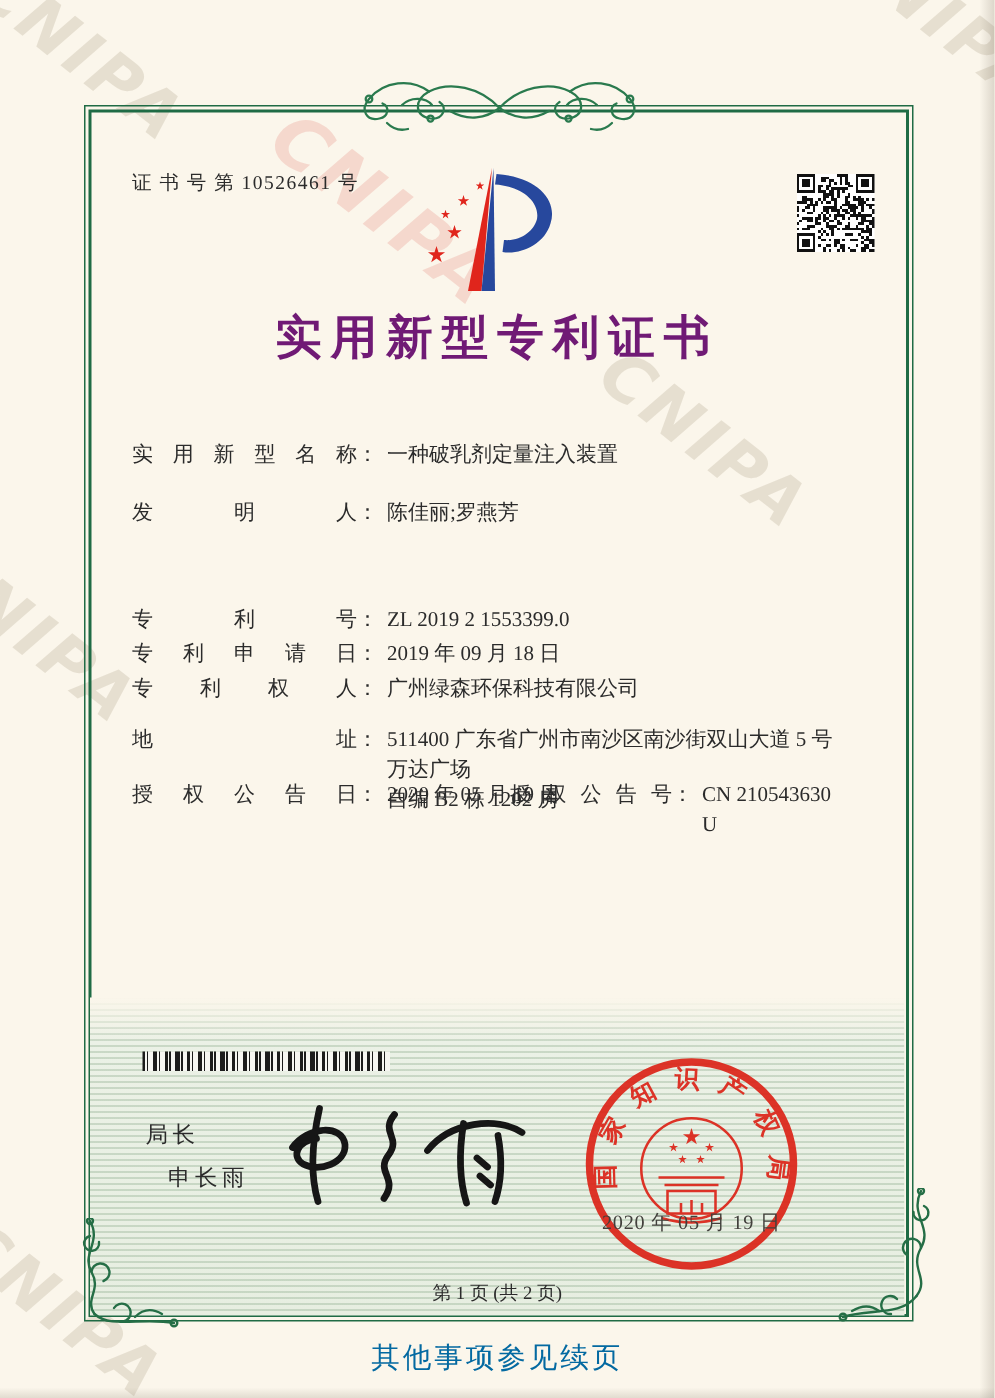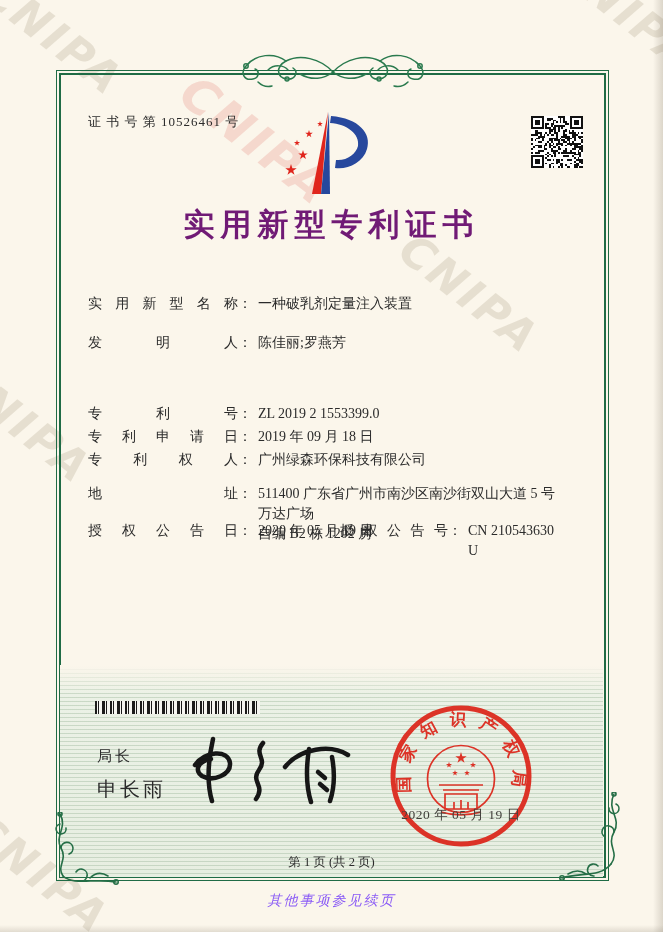--- a/index.html
+++ b/index.html
@@ -60,31 +60,31 @@
     font-style:italic;color:#333;
   }
   
   .barcode{
     position:absolute;left:95px;top:701px;width:165px;height:13px;
     background:repeating-linear-gradient(90deg,
       #1c1c1c 0 2px,#f6f6f2 2px 3px,#1c1c1c 3px 4px,#f6f6f2 4px 7px,
       #1c1c1c 7px 10px,#f6f6f2 10px 11px,#1c1c1c 11px 12px,#f6f6f2 12px 15px);
   }
   .director-label{position:absolute;left:97px;top:747px;font-size:15px;letter-spacing:3px;}
-  .director-name{position:absolute;left:97px;top:776px;font-size:20px;letter-spacing:3px;}
+  .director-name{position:absolute;left:112px;top:776px;font-size:15px;letter-spacing:3px;}
   .signature{position:absolute;left:183px;top:731px;width:172px;height:82px;}
   .seal{position:absolute;left:388px;top:703px;width:146px;height:146px;}
   .seal-date{
     position:absolute;left:392px;top:806px;width:138px;text-align:center;
     font-size:13.5px;color:#42403c;letter-spacing:0.5px;
   }
   .page-no{position:absolute;left:0;top:854px;width:100%;text-align:center;font-size:12.5px;}
   .footer-note{
     position:absolute;left:0;top:892px;width:100%;text-align:center;
-    font-size:14px;font-style:italic;letter-spacing:2px;color:#8b5cf6;
+    font-size:19px;letter-spacing:2px;color:#0369a1;
   }
   
   .edge-r{position:absolute;right:0;top:0;width:10px;height:100%;
     background:linear-gradient(to right,rgba(110,100,85,0),rgba(110,100,85,0.22));}
   .edge-b{position:absolute;left:0;bottom:0;width:100%;height:7px;
     background:linear-gradient(to bottom,rgba(110,100,85,0),rgba(110,100,85,0.18));}
 </style>
 </head>
 <body>
 

